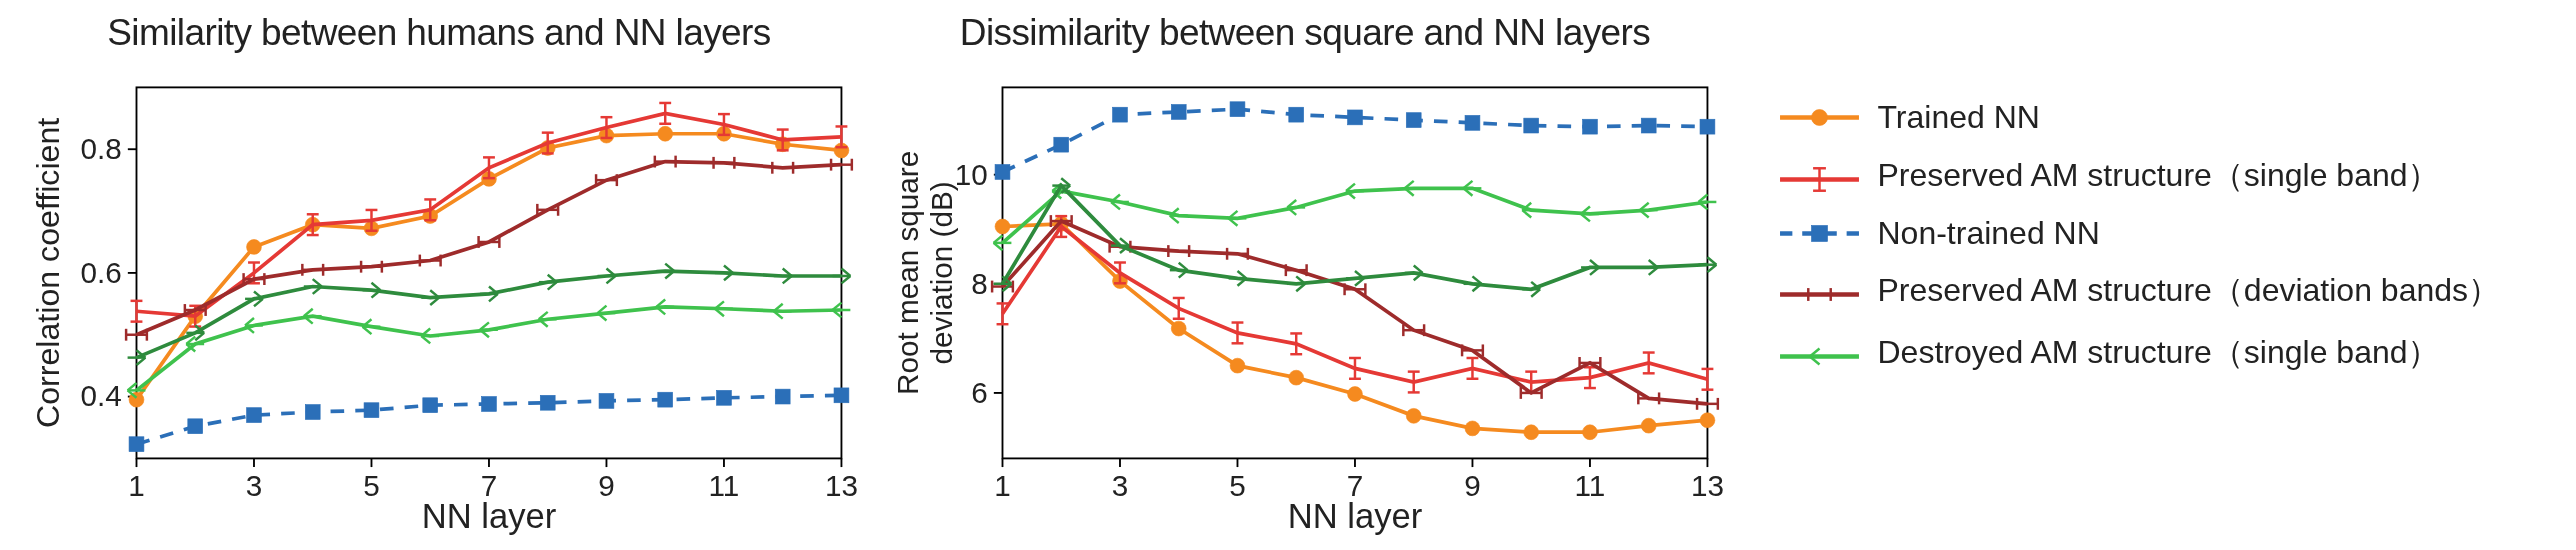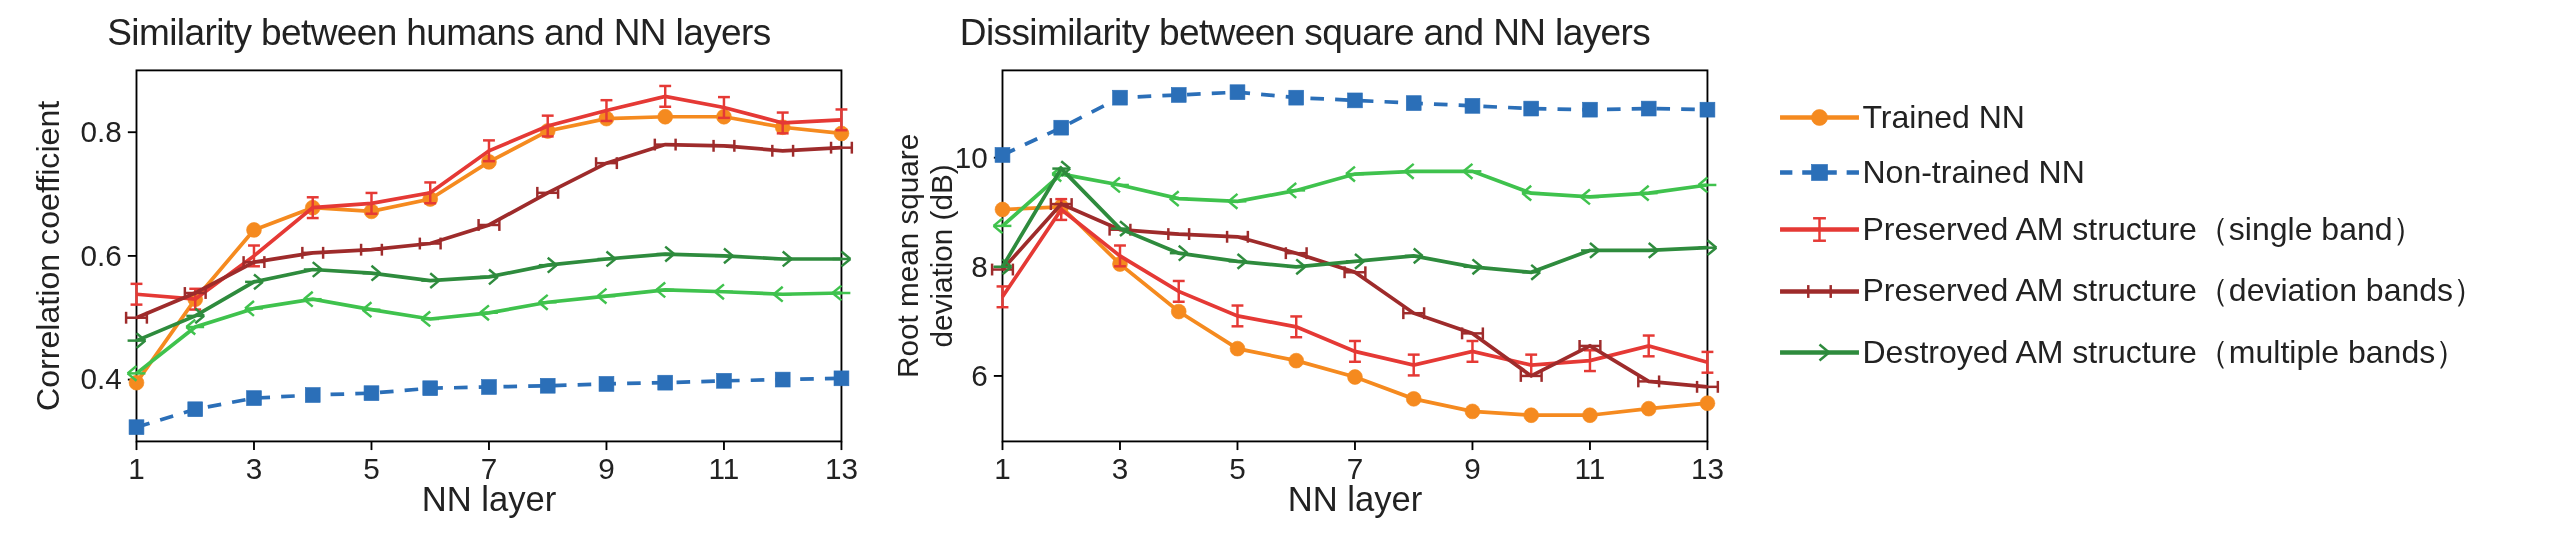--- a/index.html
+++ b/index.html
@@ -20,34 +20,35 @@
     box-sizing: border-box;
   }
   .chart {
     display: flex;
     flex-direction: column;
     align-items: center;
   }
   .chart-title {
     font-size: 37px;
     letter-spacing: -0.6px;
-    margin-bottom: 4px;
+    margin-bottom: 21px;
     text-align: center;
   }
   svg { display: block; }
   .legend {
     display: flex;
     flex-direction: column;
     gap: 17.3px;
     padding-top: 87px;
     padding-left: 25px;
   }
   .legend-row {
     display: flex;
-    align-items: center;
+    align-items: flex-end;
+    gap: 15px;
   }
   .legend-swatch {
     width: 87px;
     height: 37px;
   }
   .legend-text {
     font-size: 32px;
     white-space: nowrap;
   }
 </style>
@@ -499,49 +500,49 @@
 
   <div class="legend">
     <div class="legend-row">
       <svg class="legend-swatch" id="lsw-0" viewBox="0 0 140 60">
           <line x1="6" y1="30" x2="134" y2="30" stroke="#f58a1f" stroke-width="7" stroke-dasharray="none"></line>
           <circle cx="70" cy="30" r="13" fill="#f58a1f" stroke="#f58a1f"></circle>
         </svg>
       <span class="legend-text">Trained NN</span>
     </div>
     <div class="legend-row">
-      <svg class="legend-swatch" id="lsw-1" viewBox="0 0 140 60">
-          <line x1="6" y1="30" x2="134" y2="30" stroke="#2b6fb8" stroke-width="7" stroke-dasharray="20 16"></line>
-          <rect x="57" y="17" width="26" height="26" fill="#2b6fb8" stroke="#2b6fb8"></rect>
-        </svg>
-      <span class="legend-text">Non-trained NN</span>
-    </div>
-    <div class="legend-row">
       <svg class="legend-swatch" id="lsw-2" viewBox="0 0 140 60">
           <line x1="6" y1="30" x2="134" y2="30" stroke="#e53935" stroke-width="7" stroke-dasharray="none"></line>
           <line x1="70" y1="11.8" x2="70" y2="48.2" stroke="#e53935" stroke-width="4"></line>
           <line x1="59.6" y1="11.8" x2="80.4" y2="11.8" stroke="#e53935" stroke-width="4"></line>
           <line x1="59.6" y1="48.2" x2="80.4" y2="48.2" stroke="#e53935" stroke-width="4"></line>
         </svg>
       <span class="legend-text">Preserved AM structure（single band）</span>
+    </div>
+    <div class="legend-row">
+      <svg class="legend-swatch" id="lsw-1" viewBox="0 0 140 60">
+          <line x1="6" y1="30" x2="134" y2="30" stroke="#2b6fb8" stroke-width="7" stroke-dasharray="20 16"></line>
+          <rect x="57" y="17" width="26" height="26" fill="#2b6fb8" stroke="#2b6fb8"></rect>
+        </svg>
+      <span class="legend-text">Non-trained NN</span>
     </div>
     <div class="legend-row">
       <svg class="legend-swatch" id="lsw-3" viewBox="0 0 140 60">
           <line x1="6" y1="30" x2="134" y2="30" stroke="#9e2b2b" stroke-width="7" stroke-dasharray="none"></line>
           <line x1="51.8" y1="30" x2="88.2" y2="30" stroke="#9e2b2b" stroke-width="4"></line>
           <line x1="51.8" y1="19.6" x2="51.8" y2="40.4" stroke="#9e2b2b" stroke-width="4"></line>
           <line x1="88.2" y1="19.6" x2="88.2" y2="40.4" stroke="#9e2b2b" stroke-width="4"></line>
         </svg>
       <span class="legend-text">Preserved AM structure（deviation bands）</span>
     </div>
     <div class="legend-row">
-      <svg class="legend-swatch" id="lsw-5" viewBox="0 0 140 60">
-          <line x1="6" y1="30" x2="134" y2="30" stroke="#2e8b3d" stroke-width="7" stroke-dasharray="none"></line>
-          <line x1="54.4" y1="30" x2="85.6" y2="30" stroke="#2e8b3d" stroke-width="4"></line>
-          <line x1="85.6" y1="30" x2="70" y2="17" stroke="#2e8b3d" stroke-width="4"></line>
-          <line x1="85.6" y1="30" x2="70" y2="43" stroke="#2e8b3d" stroke-width="4"></line>
+      <svg class="legend-swatch" id="lsw-4" viewBox="0 0 140 60">
+          <line x1="6" y1="30" x2="134" y2="30" stroke="#3fc24d" stroke-width="7" stroke-dasharray="none"></line>
+          <line x1="54.4" y1="30" x2="85.6" y2="30" stroke="#3fc24d" stroke-width="4"></line>
+          <line x1="54.4" y1="30" x2="70" y2="17" stroke="#3fc24d" stroke-width="4"></line>
+          <line x1="54.4" y1="30" x2="70" y2="43" stroke="#3fc24d" stroke-width="4"></line>
         </svg>
-      <span class="legend-text">Destroyed AM structure（multiple bands）</span>
+      <span class="legend-text">Destroyed AM structure（single band）</span>
     </div>
   </div>
 
 </div>
 
 
 </body></html>

